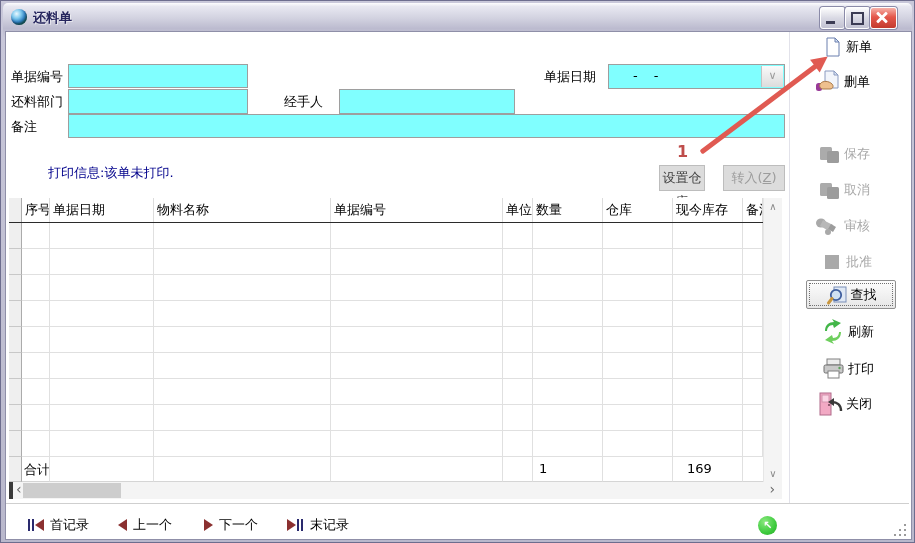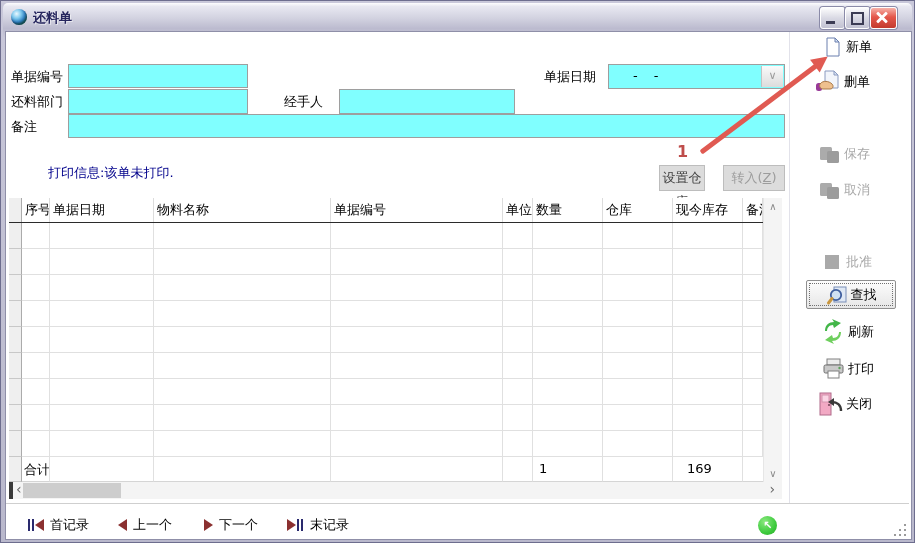--- a/index.html
+++ b/index.html
@@ -340,20 +340,29 @@
       </svg>
     <span class="lbl">保存</span>
   </div>
   <div class="side-item disabled" style="top:176px;left:818px;">
     <svg width="22" height="21" viewBox="0 0 22 21">
         <rect x="1" y="3" width="12" height="13" rx="1.5" fill="#ababab"></rect>
         <rect x="8" y="7" width="12" height="12" rx="1.5" fill="#9c9c9c"></rect>
       </svg>
     <span class="lbl">取消</span>
   </div>
+  <div class="side-item disabled" style="top:212px;left:814px;">
+    <svg width="26" height="22" viewBox="0 0 26 22">
+        <ellipse cx="6" cy="8" rx="5" ry="4.5" fill="#a9a9a9"></ellipse>
+        <path d="M8 5l10 5-4 6-9-5z" fill="#b8b8b8"></path>
+        <path d="M16 9l5 3-3 5-5-3z" fill="#9c9c9c"></path>
+        <circle cx="13" cy="17" r="3" fill="#a9a9a9"></circle>
+      </svg>
+    <span class="lbl">审核</span>
+  </div>
   <div class="side-item disabled" style="top:248px;left:822px;">
     <svg width="20" height="20" viewBox="0 0 20 20">
         <rect x="2" y="3" width="14" height="14" fill="#a9a9a9"></rect>
       </svg>
     <span class="lbl">批准</span>
   </div>
   <div class="find-btn">
     <svg width="22" height="22" viewBox="0 0 22 22">
         <rect x="8" y="3" width="12" height="15" fill="#dfe8f4" stroke="#7a8fb8"></rect>
         <circle cx="10" cy="11" r="5.2" fill="#cfe0f2" stroke="#3f5e9e" stroke-width="1.8"></circle>

